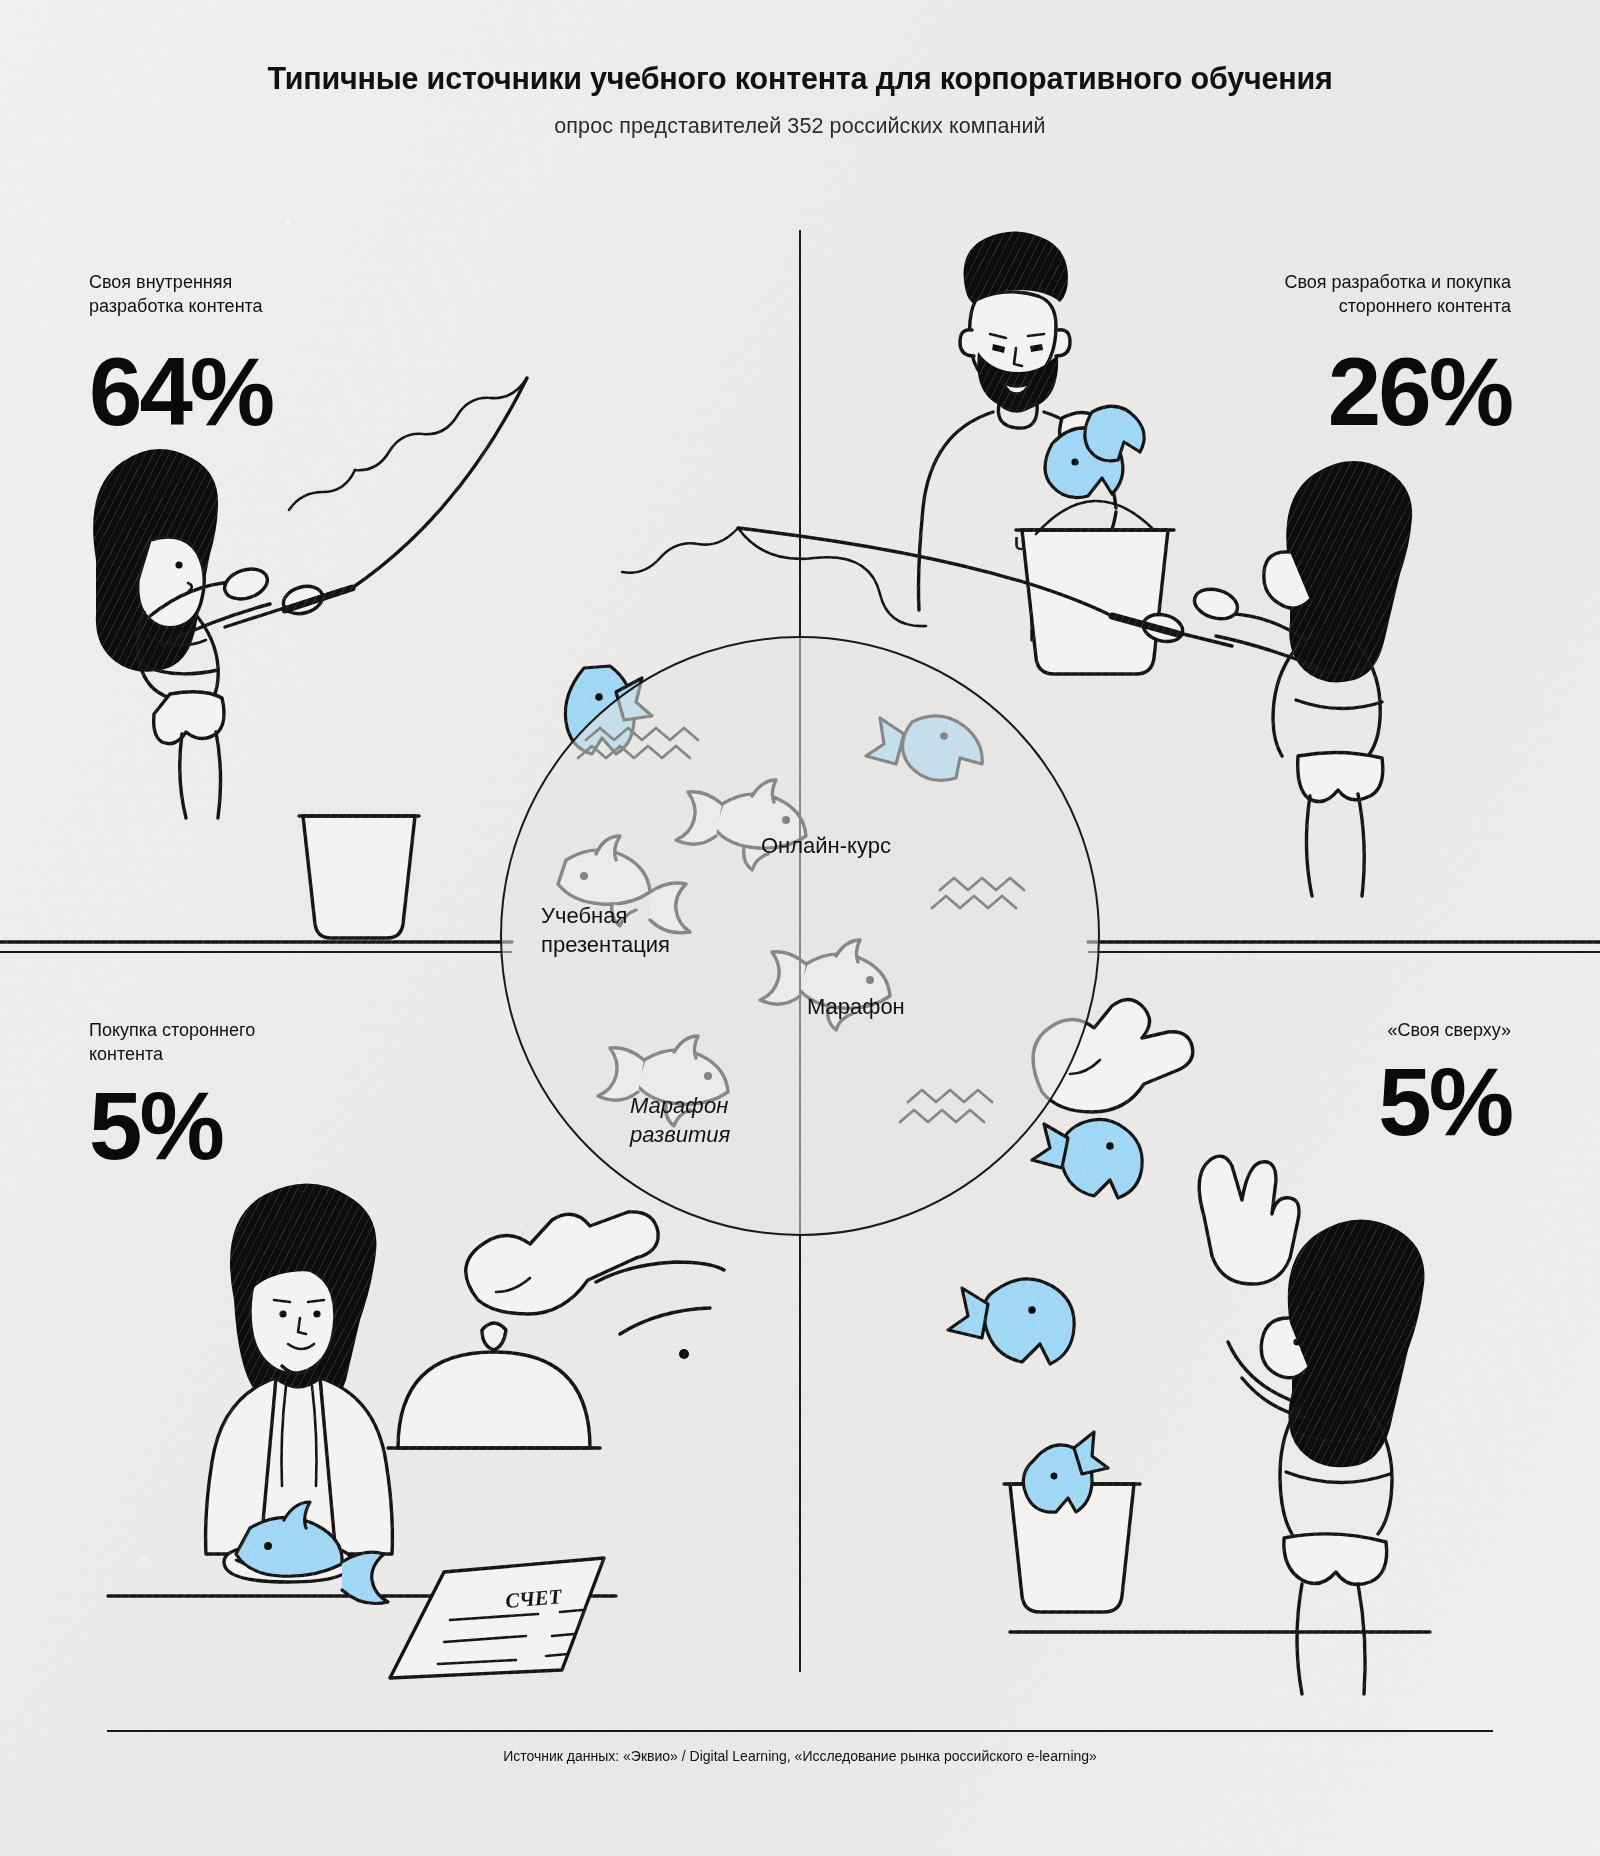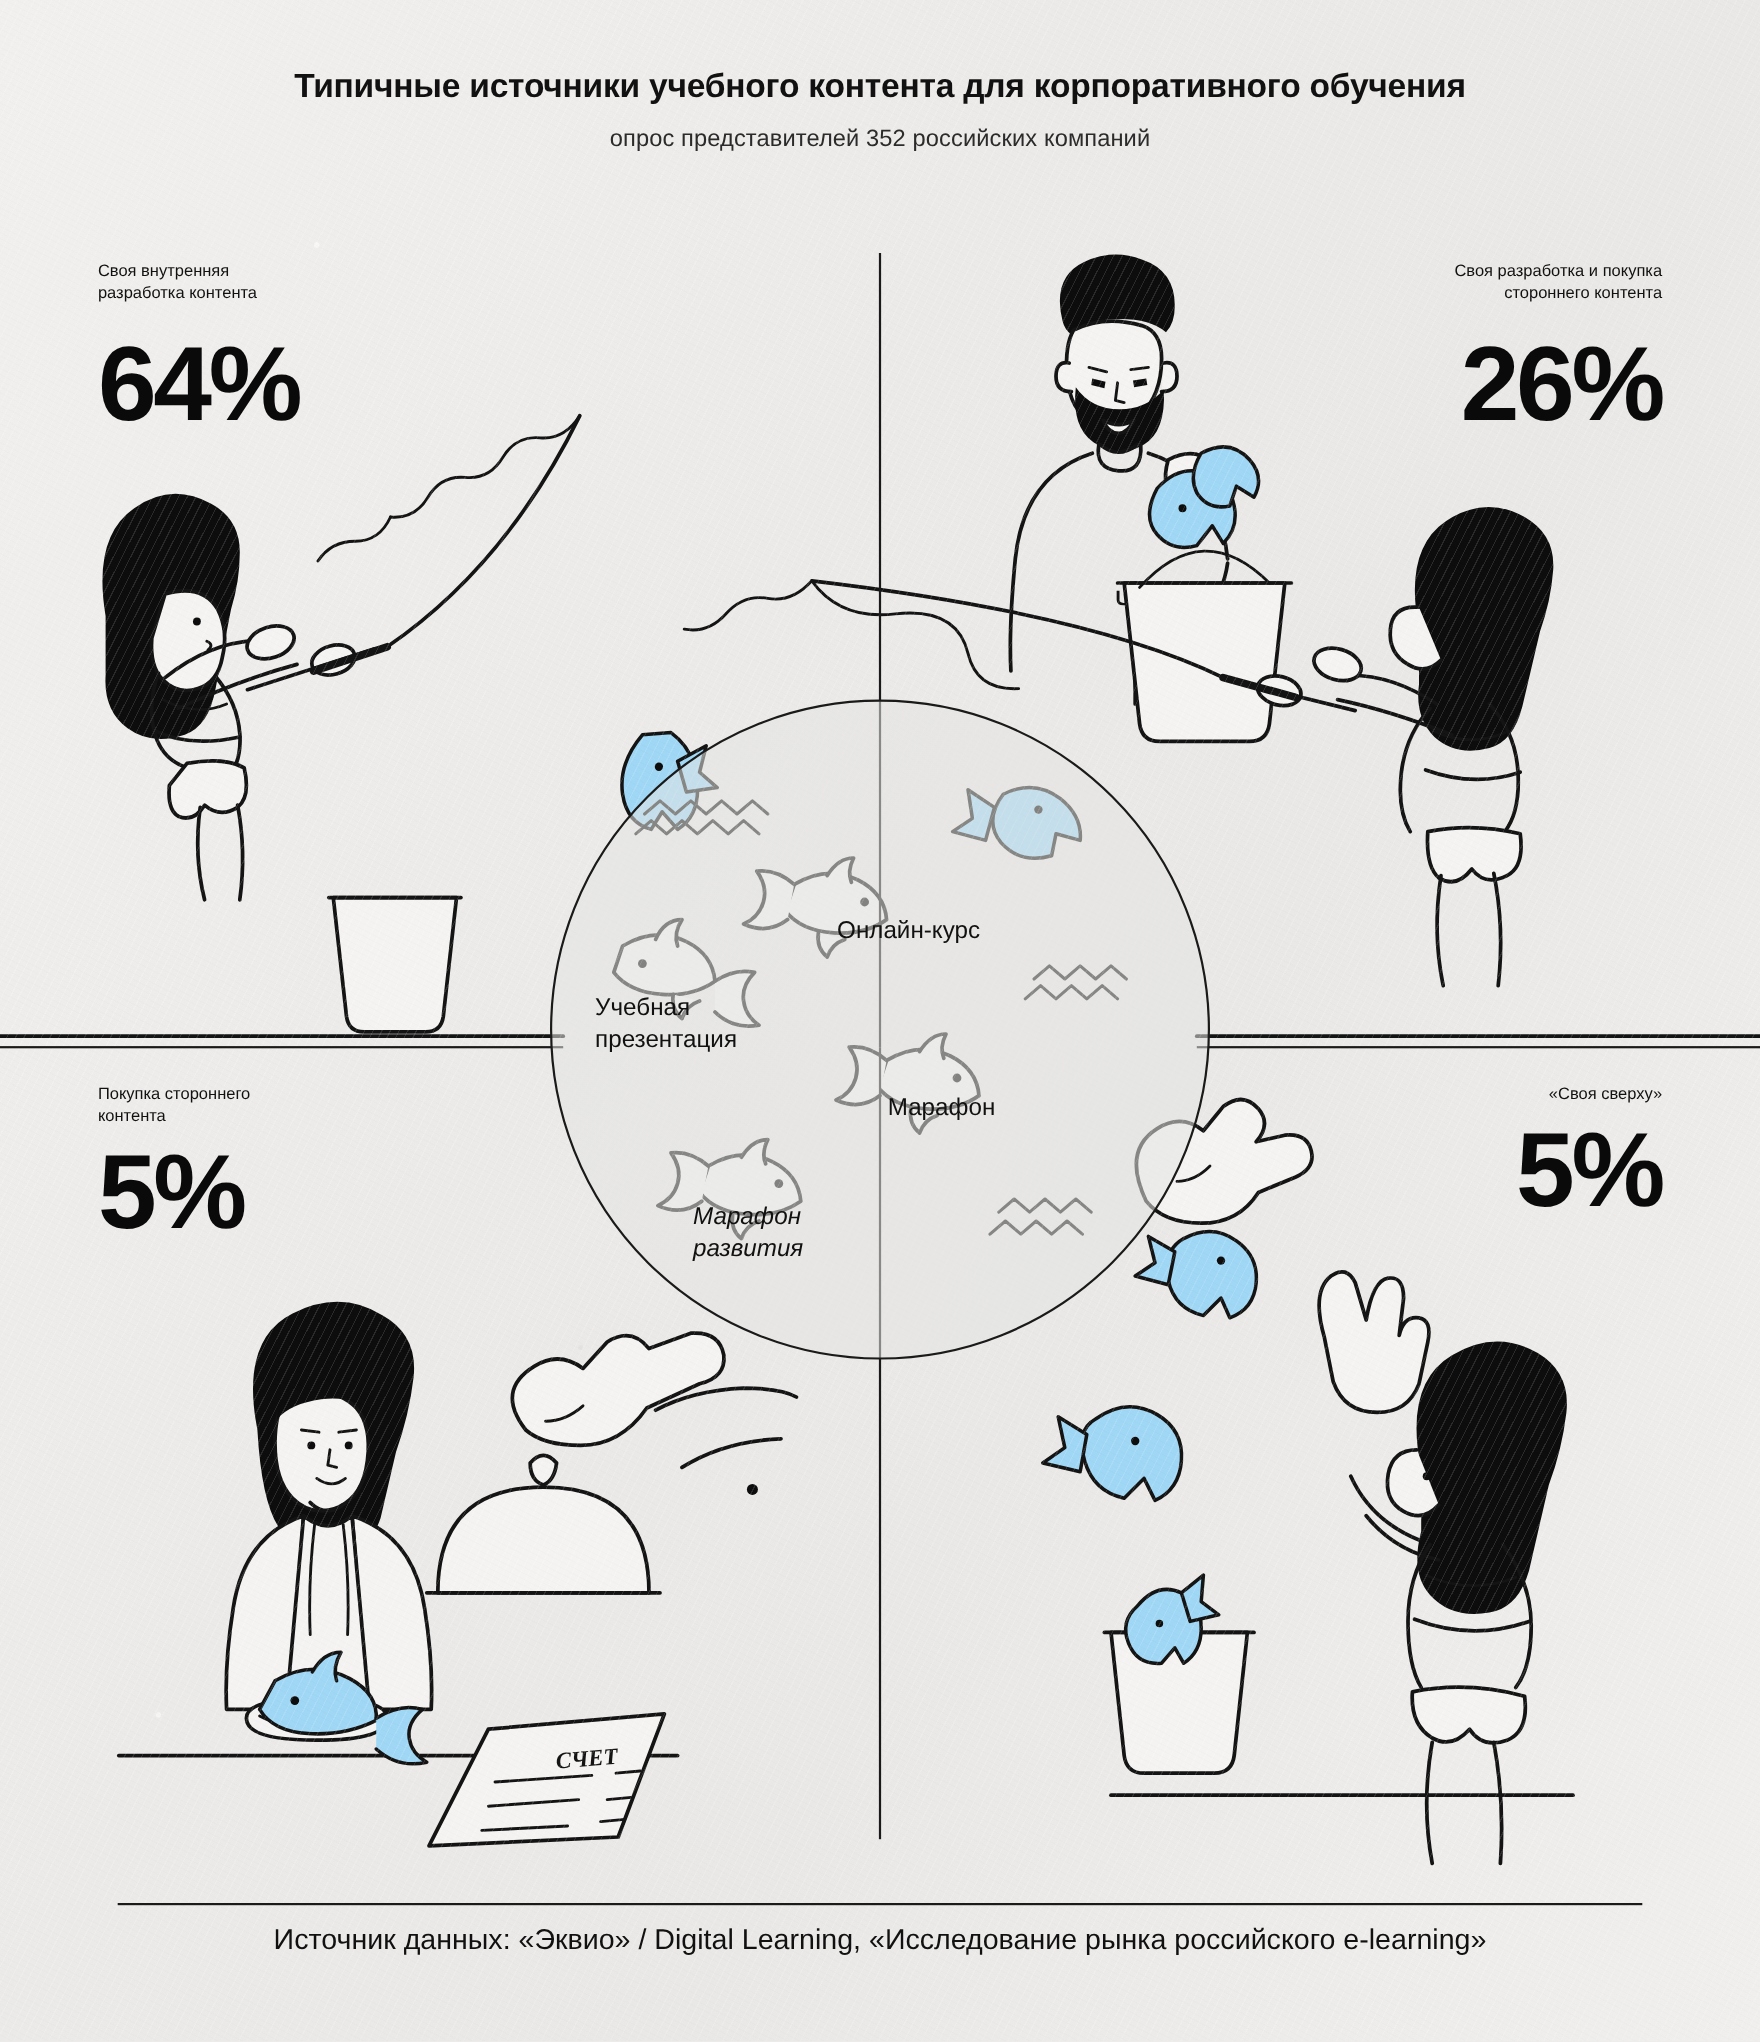--- a/index.html
+++ b/index.html
@@ -44,22 +44,23 @@
   .vline { position:absolute; width:2px; background:#1a1a1a; left:799px; }
   .vline.top { top:230px; height:722px; }
   .vline.bot { top:952px; height:720px; }
   .hline { position:absolute; height:2px; background:#1a1a1a; top:951px; }
   .hline.left  { left:0;    width:512px; }
   .hline.right { right:0;   width:512px; }
 
   
   .stat { position:absolute; }
   .stat .lbl {
-    font-size: 15px; line-height: 1.33; color:#111; font-weight: 400;
+    font-size: 18px; line-height: 1.33; color:#111; font-weight: 400;
     white-space: pre-line;
+    margin-top: 34px;
   }
   .stat .num {
     font-size: 96px; font-weight: 700; line-height: 1.02;
     letter-spacing: -3px; color:#0a0a0a; margin-top: 24px;
   }
   .stat.q1 { top:237px; left:89px; text-align:left; }
   .stat.q2 { top:237px; right:89px; text-align:right; }
   .stat.q3 { top:985px; left:89px; text-align:left; }
   .stat.q4 { top:985px; right:89px; text-align:right; }
   .stat.q3 .num, .stat.q4 .num { margin-top: 10px; }
@@ -73,21 +74,21 @@
   .cl { position:absolute; font-size:22px; color:#111; line-height:1.3; white-space:pre-line; }
   .cl.online { left:717px; top:832px;margin-left:44px; }
   .cl.present { left:541px; top:902px; }
   .cl.training { left:807px; top:993px; }
   .cl.marathon { left:630px; top:1092px; text-align:left;font-style:italic; }
 
   
   .footer-rule { position:absolute; left:107px; right:107px; top:1730px; height:2px; background:#1a1a1a; }
   .footer-txt {
     position:absolute; left:0; right:0; top:1748px; text-align:center;
-    font-size:26px; color:#111;
+    font-size:14px; color:#111;
   }
 
   
   svg.art { position:absolute; left:0; top:0; width:1600px; height:1856px; pointer-events:none; }
   .st { fill:none; stroke:#141414; stroke-width:3.4; stroke-linecap:round; stroke-linejoin:round; }
   .st-thin { fill:none; stroke:#141414; stroke-width:2.6; stroke-linecap:round; stroke-linejoin:round; }
   .fill-w { fill:#f4f3f1; stroke:#141414; stroke-width:3.4; stroke-linejoin:round; stroke-linecap:round; }
   .fill-b { fill:#0d0d0d; stroke:none; }
   .fill-blue { fill:#9fd7f5; stroke:#141414; stroke-width:3.2; stroke-linejoin:round; stroke-linecap:round; }
   .dot { fill:#0d0d0d; }

